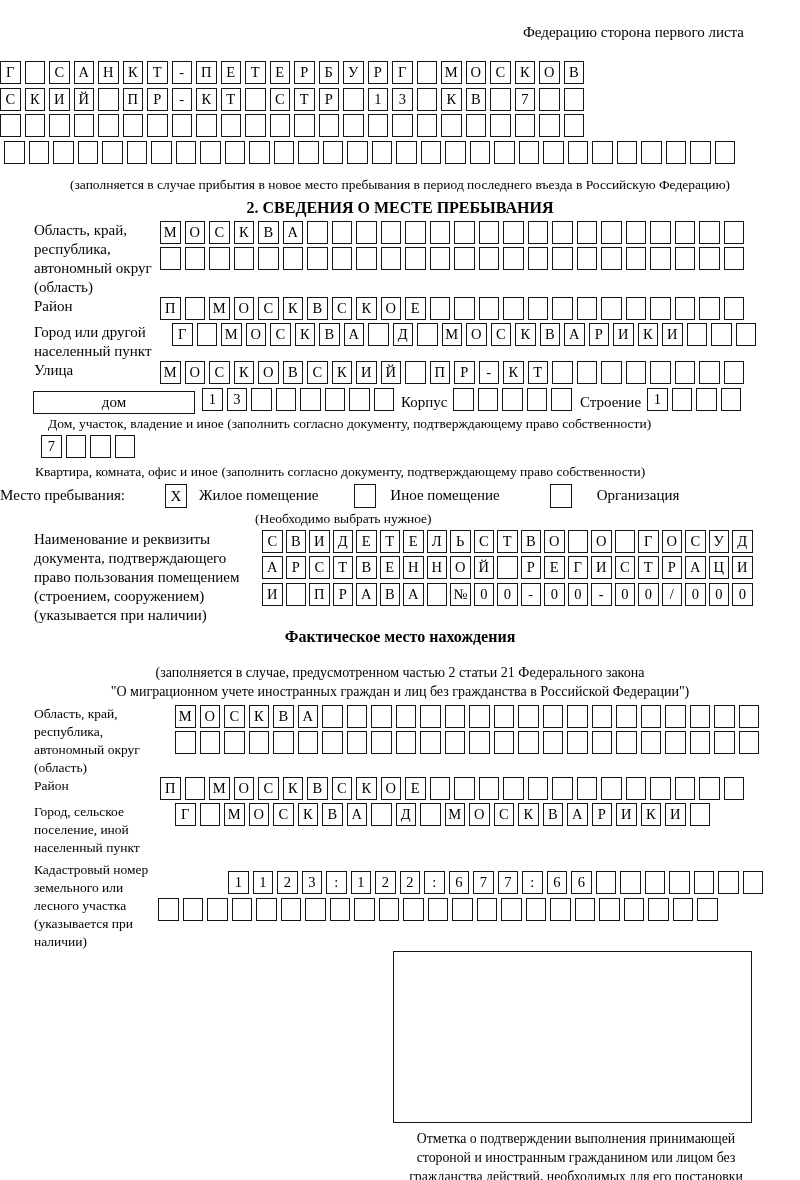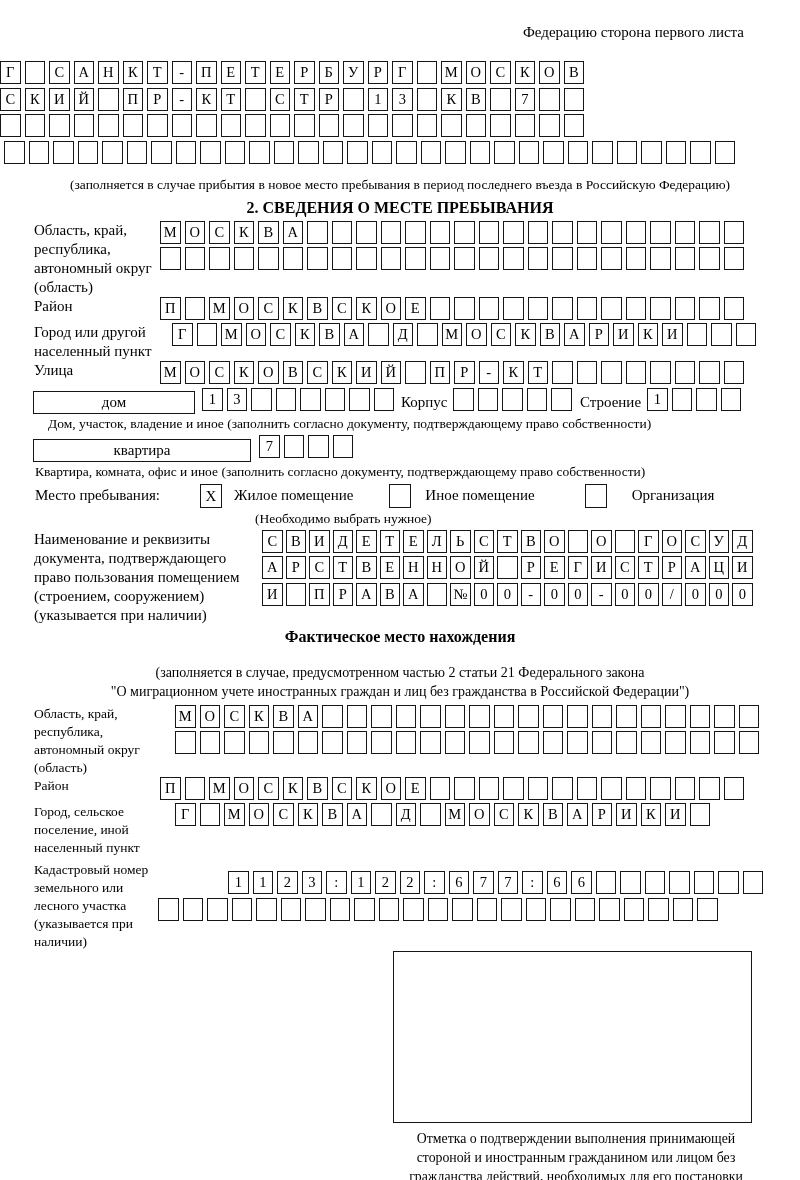--- a/index.html
+++ b/index.html
@@ -19,21 +19,21 @@
   .lbl{font-size:15px;line-height:19px;padding-left:34px;box-sizing:border-box;}
   .lbl-sm{font-size:13.5px;line-height:18px;padding-left:34px;box-sizing:border-box;}
   .cells-col{flex:1;}
   .note{font-size:13.5px;line-height:17px;}
   .note-c{font-size:13.5px;line-height:17px;text-align:center;}
   .title{font-weight:bold;text-align:center;font-size:16px;line-height:20px;}
   .wide-box{border:1.6px solid #161616;height:21px;text-align:center;font-size:15px;line-height:21px;box-sizing:content-box;}
   .cb{width:20px;height:22px;border:1.6px solid #161616;text-align:center;font-size:15px;line-height:22px;flex:0 0 20px;}
   .hrow{display:flex;align-items:flex-end;margin-left:33px;}
   .inline-lbl{font-size:15px;line-height:24px;white-space:nowrap;}
-  .stay-row{display:flex;align-items:center;padding-left:35px;margin-top:4px;}
+  .stay-row{display:flex;align-items:center;margin-top:4px;}
   .stay-row span{font-size:15px;white-space:nowrap;}
   .stamp-box{margin-left:393px;width:357px;height:170px;border:1.7px solid #161616;}
   .stamp-caption{margin-left:380px;width:392px;text-align:center;font-size:13.8px;line-height:19px;margin-top:6px;}
 </style>
 </head>
 <body>
 
 <div class="header-note">Федерацию сторона первого листа</div>
 
 <div class="field" style="margin-top:20px">
@@ -332,21 +332,20 @@
   <div class="crow" style="margin-left:6px">
       <div class="cell">1</div>
       <div class="cell"></div>
       <div class="cell"></div>
       <div class="cell"></div>
     </div>
 </div>
 <div class="note" style="padding-left:48px;margin-top:1px">Дом, участок, владение и иное (заполнить согласно документу, подтверждающему право собственности)</div>
 
 <div class="hrow" style="margin-top:3px">
-  <div class="wide-box" style="width:216px">квартира</div>
   <div class="crow" style="margin-left:8px">
       <div class="cell">7</div>
       <div class="cell"></div>
       <div class="cell"></div>
       <div class="cell"></div>
     </div>
 </div>
 <div class="note" style="padding-left:35px;margin-top:1px">Квартира, комната, офис и иное (заполнить согласно документу, подтверждающему право собственности)</div>
 
 <div class="stay-row">

